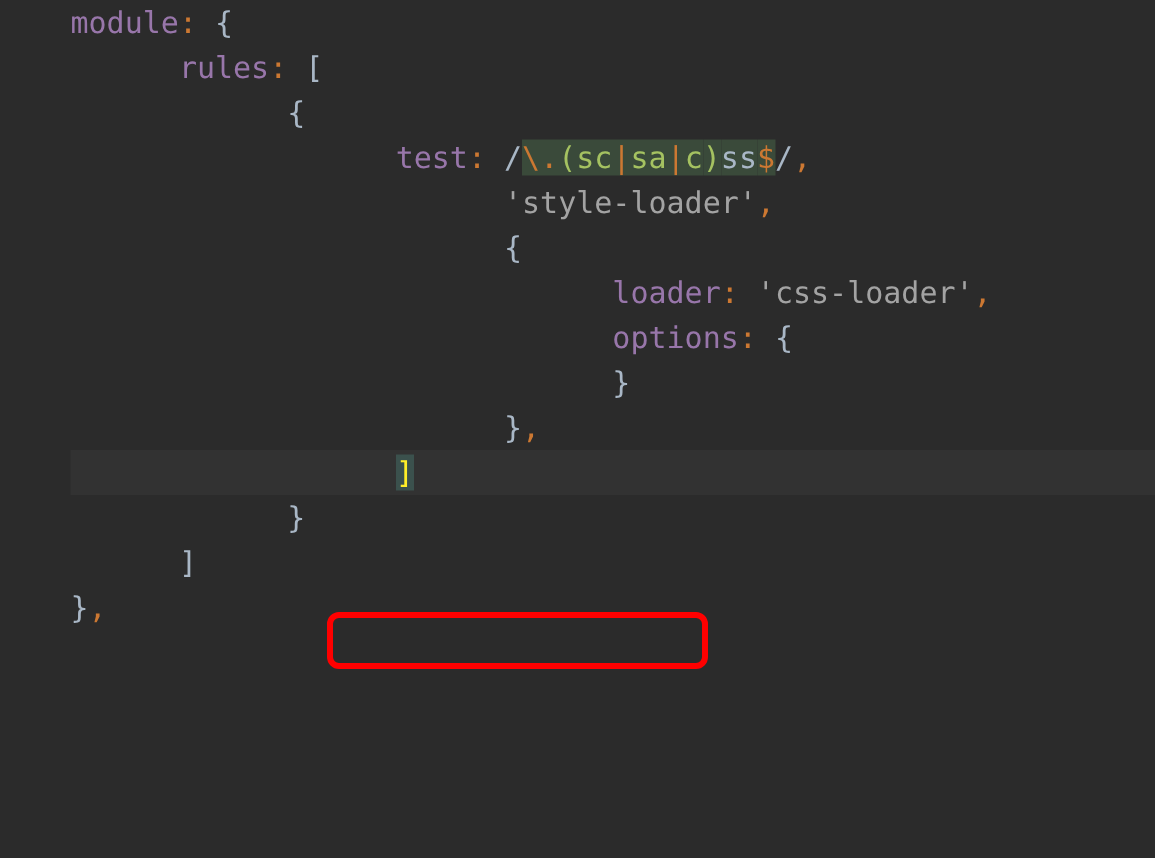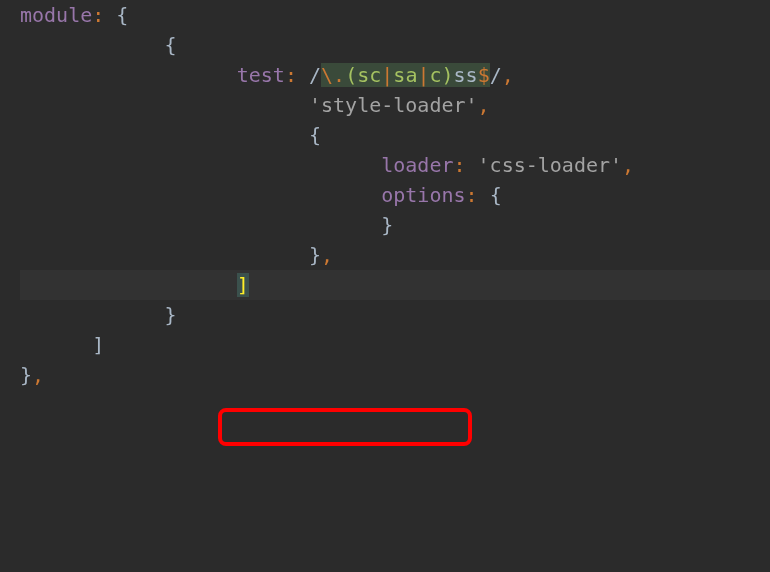--- a/index.html
+++ b/index.html
@@ -7,21 +7,21 @@
       background: #2b2b2b;
       font-family: 'Menlo', 'Monaco', 'Consolas', monospace;
       font-size: 20px;
       line-height: 30px;
       color: #a9b7c6;
       width: 770px;
       height: 572px;
       overflow: hidden;
       padding-left: 20px;
     }
-    .line { white-space: pre; position: relative; }
+    .line { white-space: pre; position: relative; margin-left: 27px; }
     .key { color: #9876aa; }
     .punct { color: #cc7832; }
     .brace { color: #a9b7c6; }
     .comment { color: #808080; }
     .string { color: #a3a3a3; }
     .regex-delim { color: #a9b7c6; }
     .regex-esc { color: #cc7832; }
     .regex-group { color: #a5c261; background: #3a4a3a; }
     .regex-pipe { color: #cc7832; background: #3a4a3a; }
     .regex-dollar { color: #cc7832; background: #3a4a3a; }
@@ -39,20 +39,21 @@
       width: 254px;
       height: 38px;
       pointer-events: none;
     }
   </style>
 </head>
 <body>
 
 <div class="code-container">
 <div class="line"><span class="key">module</span><span class="punct">:</span> <span class="brace">{</span></div>
+<div class="line">      <span class="key">rules</span><span class="punct">:</span> <span class="brace">[</span></div>
 <div class="line">            <span class="brace">{</span></div>
 <div class="line">                  <span class="key">test</span><span class="punct">:</span> <span class="regex-delim">/</span><span class="regex-esc regex-body">\.</span><span class="regex-group">(</span><span class="regex-group">sc</span><span class="regex-pipe">|</span><span class="regex-group">sa</span><span class="regex-pipe">|</span><span class="regex-group">c</span><span class="regex-group">)</span><span class="regex-body">ss</span><span class="regex-dollar">$</span><span class="regex-delim">/</span><span class="punct">,</span></div>
 <div class="line">                        <span class="string">'style-loader'</span><span class="punct">,</span></div>
 <div class="line">                        <span class="brace">{</span></div>
 <div class="line">                              <span class="key">loader</span><span class="punct">:</span> <span class="string">'css-loader'</span><span class="punct">,</span></div>
 <div class="line">                              <span class="key">options</span><span class="punct">:</span> <span class="brace">{</span></div>
 <div class="line">                              <span class="brace">}</span></div>
 <div class="line">                        <span class="brace">}</span><span class="punct">,</span></div>
 <div class="line cursor-line">                  <span class="bracket-hl">]</span></div>
 <div class="line">            <span class="brace">}</span></div>

